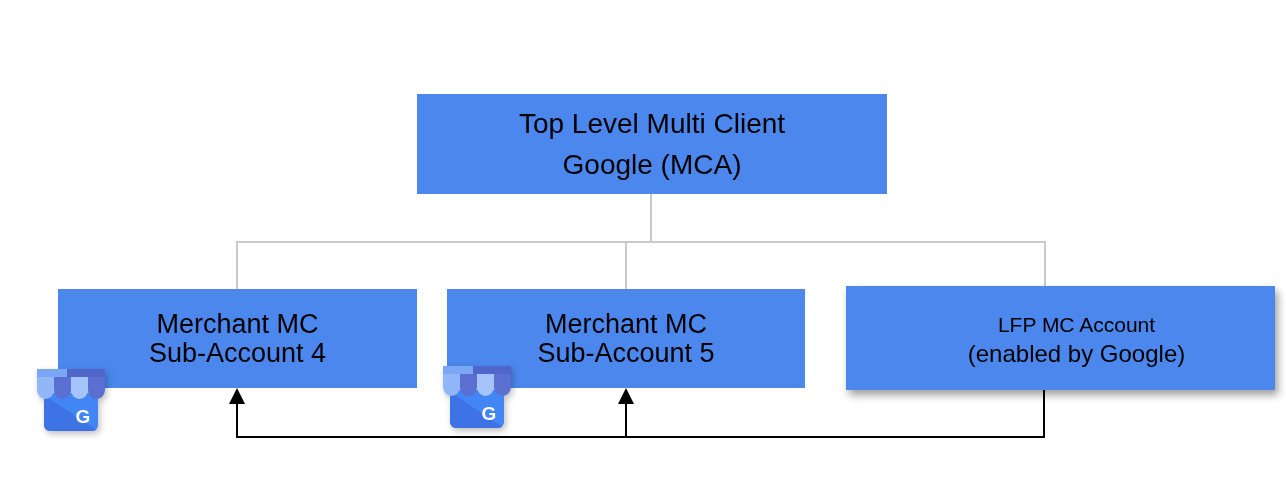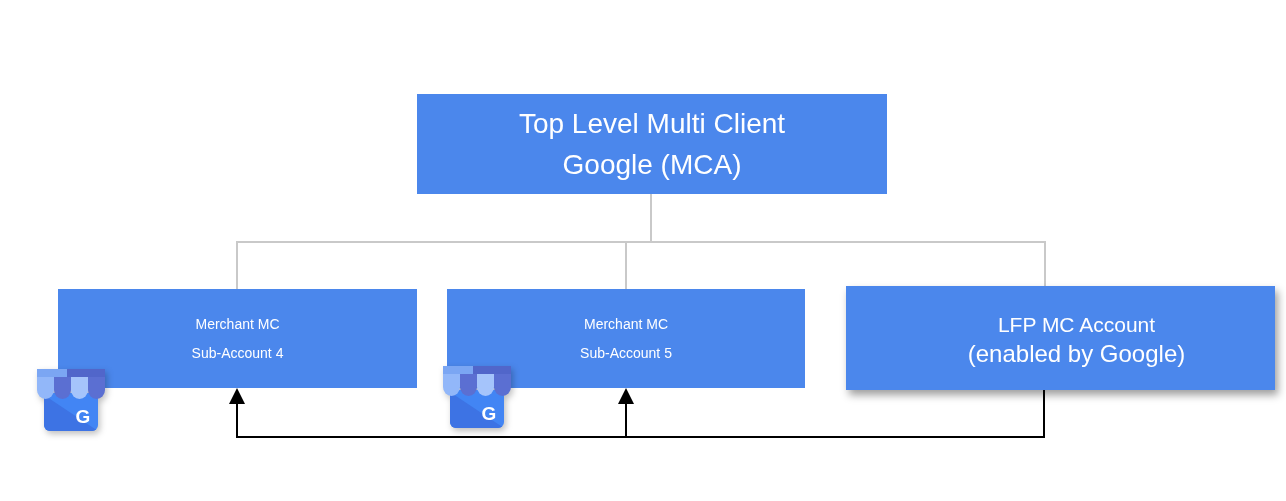--- a/index.html
+++ b/index.html
@@ -2,29 +2,29 @@
 <html style="--box-fill: #4b87ec; --box-text: #ffffff; --connector: #c9c9c9; --arrow: #000000; --gmb-body: #4285f4; --gmb-body-shade: #3d73e4; --gmb-awning-light: #92b7f9; --gmb-awning-dark: #5b6fd2;"><head>
 <meta charset="utf-8">
 <style>
   html,body{margin:0;padding:0;background:#ffffff;}
   .canvas{
     position:relative;width:1286px;height:501px;background:#ffffff;
     font-family:"Liberation Sans",sans-serif;overflow:hidden;
   }
   
   .node{
-    position:absolute;background:var(--box-fill,#4b87ec);color:#ffffff;
+    position:absolute;background:var(--box-fill,#4b87ec);color:#000000;
     display:flex;flex-direction:column;align-items:center;justify-content:center;
     text-align:center;
   }
   .node-top{left:417px;top:94px;width:470px;height:100px;}
   .node-top .line{font-size:28px;line-height:41px;}
   .node-sub1{left:58px;top:289px;width:359px;height:99px;}
   .node-sub2{left:447px;top:289px;width:358px;height:99px;}
-  .node-sub .line{font-size:14px;line-height:29px;}
+  .node-sub .line{font-size:27px;line-height:29px;}
   .node-lfp{left:846px;top:286px;width:397px;height:104px;
     box-shadow:3px 5px 8px rgba(0,0,0,0.38);padding-left:32px;}
   .node-lfp .line1{font-size:21px;line-height:30px;}
   .node-lfp .line2{font-size:24px;line-height:27px;}
   
   .conn{position:absolute;background:var(--connector,#c9c9c9);}
   .conn-top-v{left:650px;top:194px;width:2px;height:48px;}
   .conn-h{left:236px;top:241px;width:810px;height:2px;}
   .conn-d1{left:236px;top:241px;width:2px;height:48px;}
   .conn-d2{left:625px;top:241px;width:2px;height:48px;}

